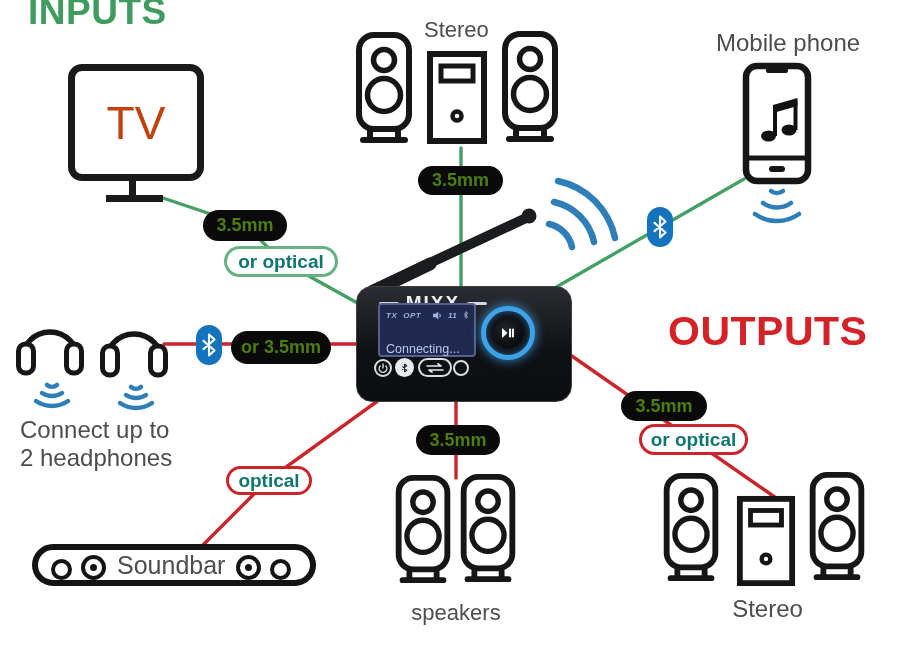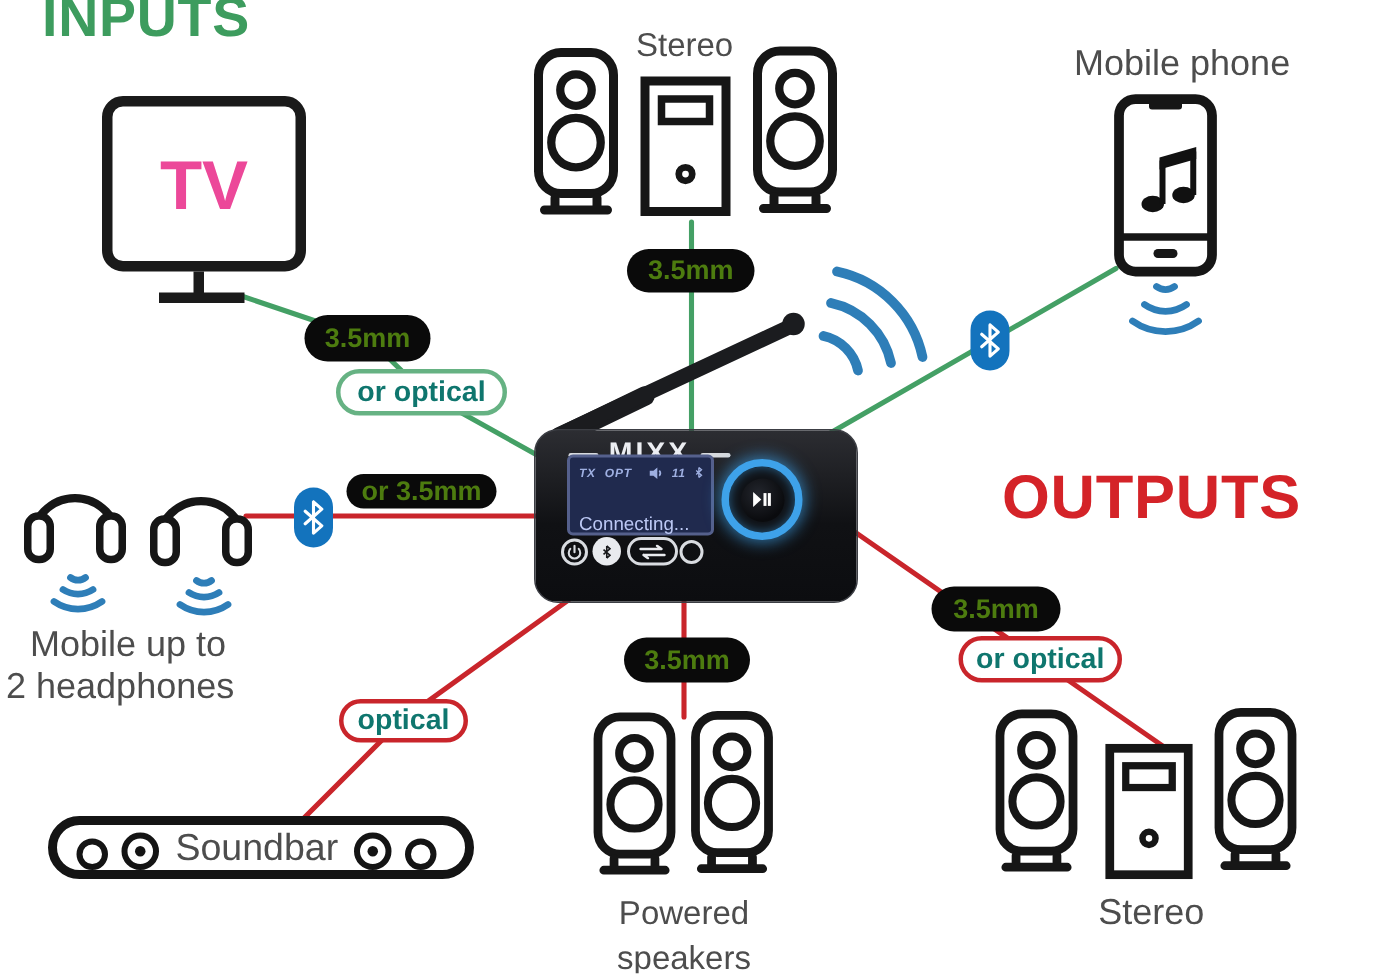--- a/index.html
+++ b/index.html
@@ -13,21 +13,21 @@
   .pill-outline{position:absolute;z-index:5;background:#fff;border:3px solid #66b283;border-radius:17px;
              color:#0f766e;font-weight:bold;font-size:19px;display:flex;align-items:center;justify-content:center;}
   .pill-outline.red{border-color:#c9252b;}
   .bt-badge{position:absolute;z-index:6;width:26px;height:40px;background:#1373bd;border-radius:13px;
             display:flex;align-items:center;justify-content:center;}
   .icon-svg{position:absolute;z-index:2;}
   .overlay{position:absolute;left:0;top:0;z-index:1;}
   
   .tv-screen{position:absolute;z-index:2;left:68px;top:64px;width:122px;height:103px;background:#fff;
              border:7px solid #1a1a1a;border-radius:14px;display:flex;align-items:center;justify-content:center;}
-  .tv-screen span{font-size:46px;font-weight:bold;color:#ec4899;}
+  .tv-screen span{font-size:46px;font-weight:normal;color:#c2410c;}
   .tv-stem{position:absolute;z-index:2;left:129px;top:181px;width:7px;height:16px;background:#1a1a1a;}
   .tv-base{position:absolute;z-index:2;left:106px;top:195px;width:57px;height:7px;background:#1a1a1a;}
   
   .soundbar{position:absolute;z-index:2;left:32px;top:544px;width:246px;height:30px;background:#fff;
             border:6px solid #141414;border-radius:22px;display:flex;align-items:flex-end;gap:9px;padding:0 13px;}
   .sb-c{width:13px;height:13px;border:4px solid #141414;border-radius:50%;background:#fff;flex:none;}
   .sb-d{width:17px;height:17px;border:4px solid #141414;border-radius:50%;background:#fff;flex:none;
         display:flex;align-items:center;justify-content:center;}
   .sb-d i{width:7px;height:7px;background:#141414;border-radius:50%;}
   .soundbar span{font-size:25px;color:#4d4d4d;white-space:nowrap;margin:0 2px;}
@@ -143,22 +143,22 @@
   <svg class="icon-svg" style="left:16px;top:310px" width="68" height="68" viewBox="0 0 68 68">
     <path d="M5,52 A29,30 0 0 1 63,52" fill="none" stroke="#161616" stroke-width="5.5"></path>
     <rect x="2.5" y="34" width="15" height="29" rx="7" fill="#fff" stroke="#161616" stroke-width="5"></rect>
     <rect x="50.5" y="34" width="15" height="29" rx="7" fill="#fff" stroke="#161616" stroke-width="5"></rect>
   </svg>
   <svg class="icon-svg" style="left:100px;top:312px" width="68" height="68" viewBox="0 0 68 68">
     <path d="M5,52 A29,30 0 0 1 63,52" fill="none" stroke="#161616" stroke-width="5.5"></path>
     <rect x="2.5" y="34" width="15" height="29" rx="7" fill="#fff" stroke="#161616" stroke-width="5"></rect>
     <rect x="50.5" y="34" width="15" height="29" rx="7" fill="#fff" stroke="#161616" stroke-width="5"></rect>
   </svg>
-  <div class="abs lbl" style="left:20px;top:416px;font-size:24px;z-index:2;">Mobile up to</div>
-  <div class="abs lbl" style="left:4px;top:444px;font-size:24px;z-index:2;">2 headphones</div>
+  <div class="abs lbl" style="left:20px;top:416px;font-size:24px;z-index:2;">Connect up to</div>
+  <div class="abs lbl" style="left:20px;top:444px;font-size:24px;z-index:2;">2 headphones</div>
 
   <div class="soundbar">
     <div class="sb-c"></div>
     <div class="sb-d">
         <i></i>
       </div>
     <span>Soundbar</span>
     <div class="sb-d">
         <i></i>
       </div>
@@ -171,21 +171,20 @@
     <circle cx="29" cy="64" r="16.5" fill="none" stroke="#161616" stroke-width="5.5"></circle>
     <path d="M15,101 V107 M43,101 V107 M8,109 H50" stroke="#161616" stroke-width="6" stroke-linecap="round" fill="none"></path>
   </svg>
   <svg class="icon-svg" style="left:459px;top:473px" width="58" height="112" viewBox="0 0 58 115">
     <rect x="4" y="4" width="50" height="94" rx="15" fill="#fff" stroke="#161616" stroke-width="6"></rect>
     <circle cx="29" cy="29" r="10.5" fill="none" stroke="#161616" stroke-width="5.5"></circle>
     <circle cx="29" cy="64" r="16.5" fill="none" stroke="#161616" stroke-width="5.5"></circle>
     <path d="M15,101 V107 M43,101 V107 M8,109 H50" stroke="#161616" stroke-width="6" stroke-linecap="round" fill="none"></path>
   </svg>
   <div class="abs lbl" style="left:394px;top:596px;width:124px;text-align:center;font-size:22px;z-index:2;">
-    <div>Powered</div>
     <div style="margin-top:4px;">speakers</div>
   </div>
 
   <svg class="icon-svg" style="left:662px;top:472px" width="58" height="112" viewBox="0 0 58 115">
     <rect x="4" y="4" width="50" height="94" rx="15" fill="#fff" stroke="#161616" stroke-width="6"></rect>
     <circle cx="29" cy="29" r="10.5" fill="none" stroke="#161616" stroke-width="5.5"></circle>
     <circle cx="29" cy="64" r="16.5" fill="none" stroke="#161616" stroke-width="5.5"></circle>
     <path d="M15,101 V107 M43,101 V107 M8,109 H50" stroke="#161616" stroke-width="6" stroke-linecap="round" fill="none"></path>
   </svg>
   <svg class="icon-svg" style="left:735px;top:495px" width="62" height="92" viewBox="0 0 62 95">
@@ -197,21 +196,21 @@
     <rect x="4" y="4" width="50" height="94" rx="15" fill="#fff" stroke="#161616" stroke-width="6"></rect>
     <circle cx="29" cy="29" r="10.5" fill="none" stroke="#161616" stroke-width="5.5"></circle>
     <circle cx="29" cy="64" r="16.5" fill="none" stroke="#161616" stroke-width="5.5"></circle>
     <path d="M15,101 V107 M43,101 V107 M8,109 H50" stroke="#161616" stroke-width="6" stroke-linecap="round" fill="none"></path>
   </svg>
   <div class="abs lbl" style="left:720px;top:595px;width:95px;text-align:center;font-size:24px;z-index:2;">Stereo</div>
 
   <div class="pill-dark" style="left:203px;top:210px;width:84px;height:31px;">3.5mm</div>
   <div class="pill-outline" style="left:224px;top:246px;width:108px;height:25px;">or optical</div>
   <div class="pill-dark" style="left:418px;top:166px;width:85px;height:29px;">3.5mm</div>
-  <div class="pill-dark" style="left:231px;top:316px;width:100px;height:23px;text-align:right;">or 3.5mm</div>
+  <div class="pill-dark" style="left:231px;top:331px;width:100px;height:33px;text-align:right;">or 3.5mm</div>
   <div class="pill-outline red" style="left:226px;top:466px;width:80px;height:23px;">optical</div>
   <div class="pill-dark" style="left:416px;top:425px;width:84px;height:30px;">3.5mm</div>
   <div class="pill-dark" style="left:621px;top:391px;width:86px;height:30px;">3.5mm</div>
   <div class="pill-outline red" style="left:639px;top:424px;width:103px;height:25px;">or optical</div>
 
   <div class="bt-badge" style="left:196px;top:325px;">
     <svg width="18" height="30" viewBox="0 0 26 38">
         <path d="M13,4 V34 M13,4 L21,11 L5,25 M13,34 L21,27 L5,13" fill="none" stroke="#fff" stroke-width="3" stroke-linejoin="round" stroke-linecap="round"></path>
       </svg>
   </div>

